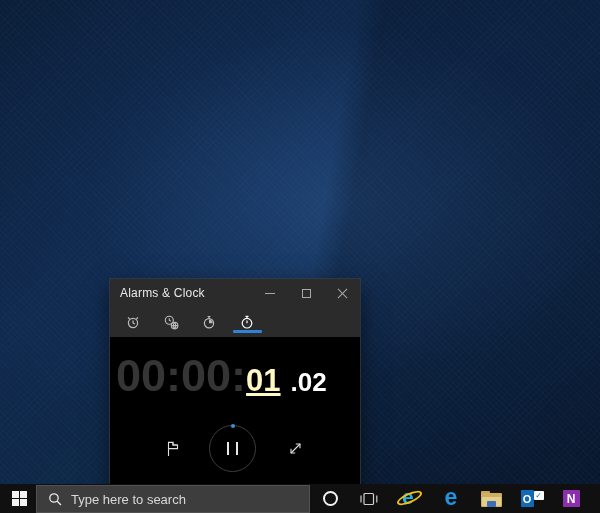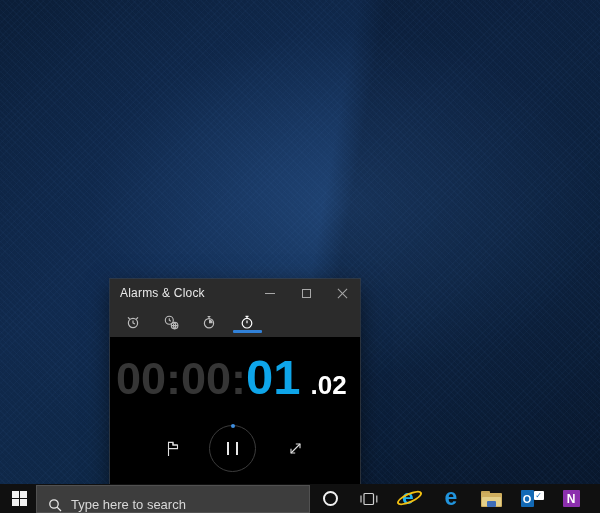--- a/index.html
+++ b/index.html
@@ -55,21 +55,21 @@
     position:absolute; left:0; right:0; bottom:4px; margin:0 auto; width:29px; height:3px;
     background:#3181d8; border-radius:1px;
   }
 
   .stopwatch-content { position:relative; height:147px; background:#000; }
   .time-display {
     position:absolute; left:6px; top:16px; white-space:nowrap;
     font-weight:bold; line-height:1;
   }
   .time-dim  { font-size:45px; color:#353535; letter-spacing:0px; }
-  .time-main { font-size:49px; color:#0ea5e9; }
+  .time-main { font-size:31px; color:#fef9c3;text-decoration:underline; }
   .time-frac { font-size:26px; color:#ffffff;margin-left:10px; }
 
   .sw-btn { position:absolute; display:flex; align-items:center; justify-content:center; }
   .flag-btn   { left:48px;  top:97px; width:28px; height:28px; }
   .expand-btn { left:171px; top:97px; width:28px; height:28px; }
   .pause-btn {
     left:99px; top:88px; width:47px; height:47px;
     border:1.5px solid #3c3c3c; border-radius:50%;
   }
   .pause-bars { display:flex; gap:7px; }
@@ -85,21 +85,21 @@
     background:#101010; z-index:10;
   }
   .tb-item { position:absolute; display:flex; align-items:center; justify-content:center; }
   .start-btn { left:2px; top:0; width:34px; height:29px; }
   .win-logo { display:grid; grid-template-columns:7px 7px; grid-template-rows:7px 7px; gap:1px; }
   .win-logo span { background:#f2f2f2; }
 
   .search-box {
     position:absolute; left:36px; top:1px; width:274px; height:28px;
     background:#3d3d3d; border:1px solid #515151;
-    display:flex; align-items:flex-end;
+    display:flex; align-items:center;
   }
   .search-box svg { margin-left:11px; }
   .search-text { color:#d8d8d8; font-size:13px; margin-left:9px; white-space:nowrap; }
 
   .cortana-btn { left:314px; top:0; width:32px; height:29px; }
   .cortana-ring { width:15px; height:15px; border:2px solid #f2f2f2; border-radius:50%; }
 
   .taskview-btn { left:352px; top:0; width:34px; height:29px; }
 
   .ie-btn { left:396px; top:0; width:28px; height:29px; }

